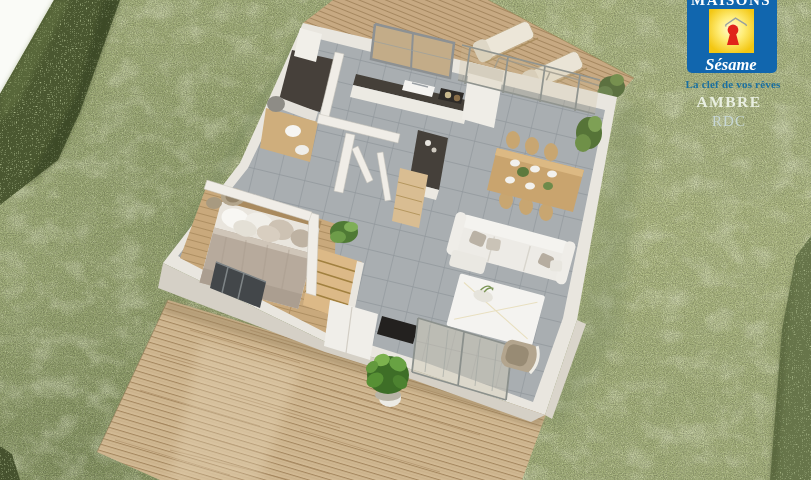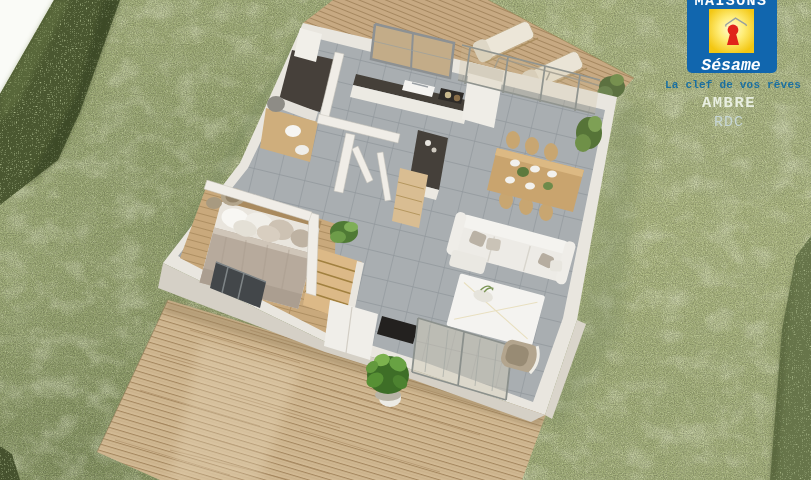--- a/index.html
+++ b/index.html
@@ -1,16 +1,16 @@
 <!DOCTYPE html>
 <html><head>
 <meta charset="utf-8">
 <style>
 html,body{margin:0;padding:0;background:#fff;}
-#stage{position:relative;width:811px;height:480px;overflow:hidden;font-family:Liberation Mono, monospace;}
+#stage{position:relative;width:811px;height:480px;overflow:hidden;font-family:Liberation Serif, serif;}
 svg{display:block;}
 </style>
 </head>
 <body>
 <div id="stage">
 <svg width="811" height="480" viewBox="0 0 811 480">
 <defs>
   <filter id="grain" x="0" y="0" width="811" height="480" filterUnits="userSpaceOnUse" primitiveUnits="userSpaceOnUse">
     <feTurbulence type="fractalNoise" baseFrequency="0.9" numOctaves="2" seed="7"></feTurbulence>
     <feColorMatrix type="matrix" values="0 0 0 0 0  0 0 0 0 0  0 0 0 0 0  0 0 0 0.8 -0.2"></feColorMatrix>

